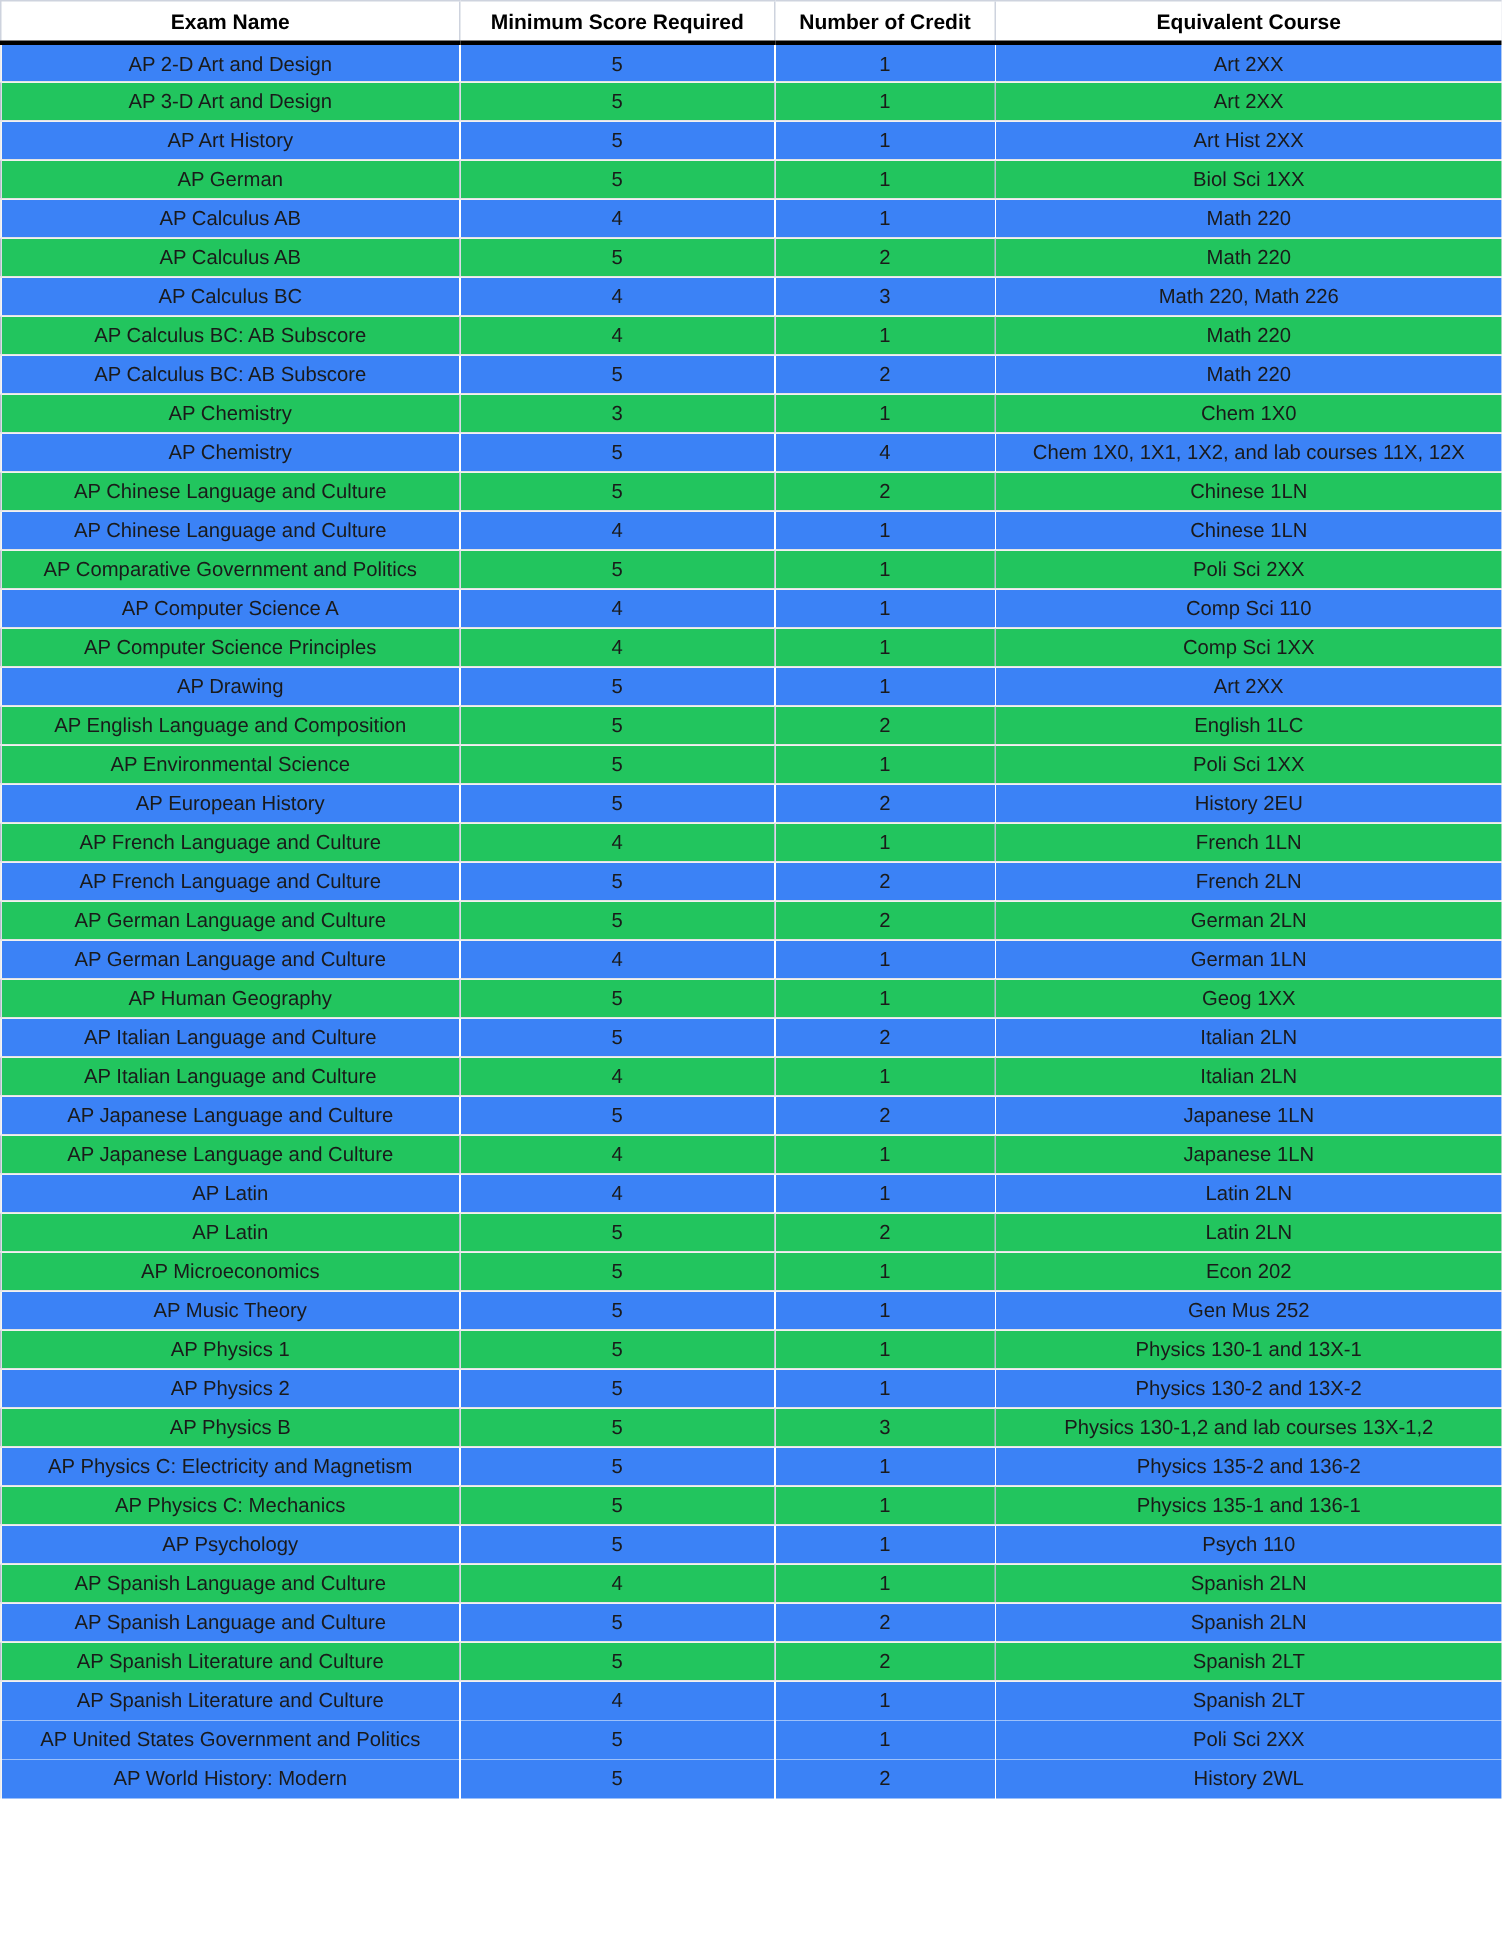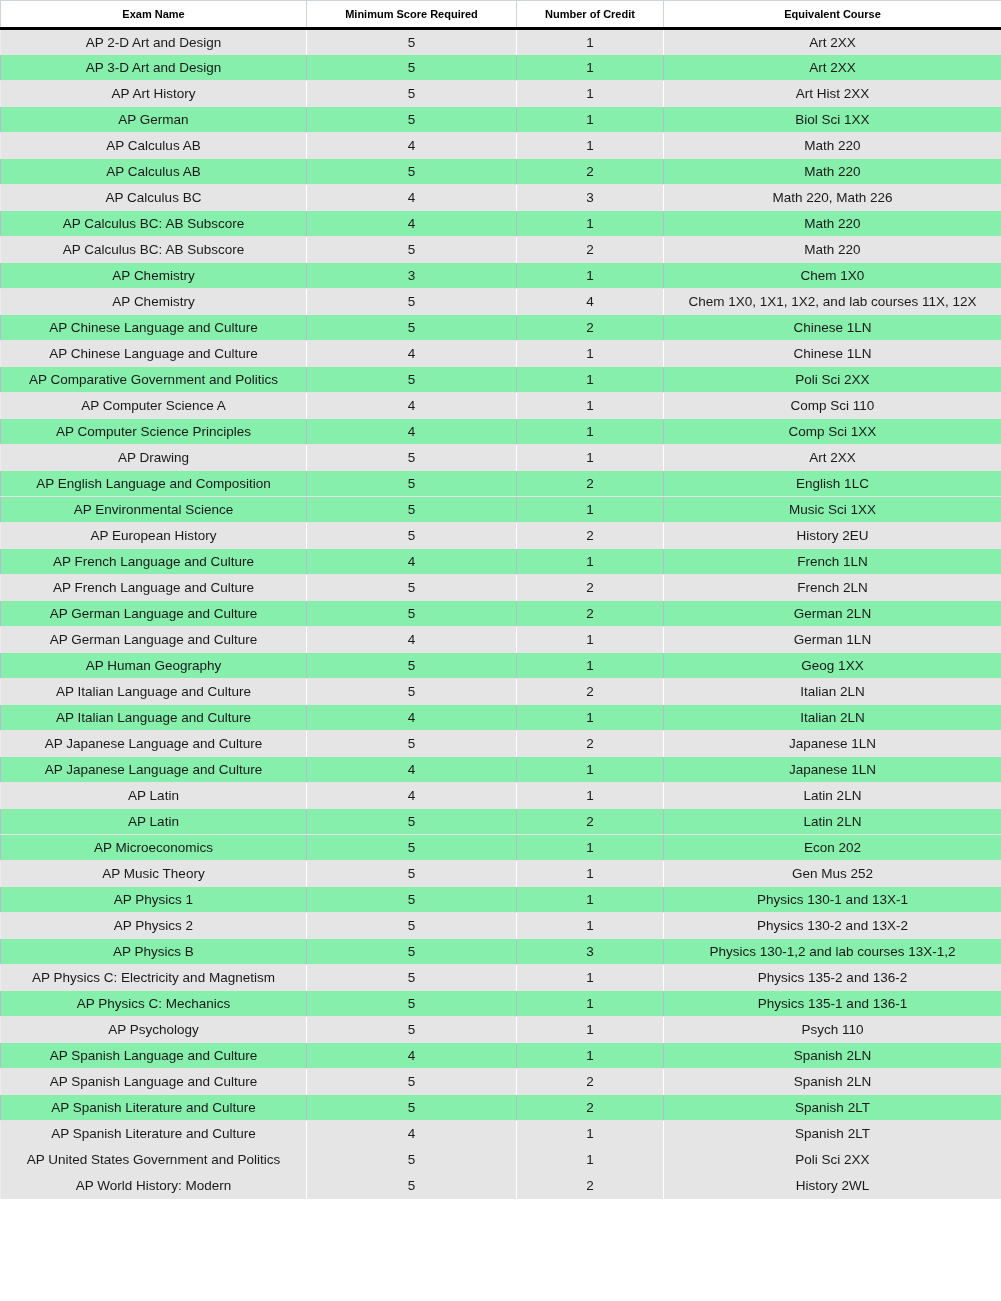--- a/index.html
+++ b/index.html
@@ -31,21 +31,21 @@
   col.c-credit { width: 147px; }
   col.c-course { width: 338px; }
 
   
   thead tr.header-row {
     background: #ffffff;
   }
   thead th {
     height: 28px;
     padding: 0 4px;
-    font-size: 11px;
+    font-size: 14px;
     font-weight: bold;
     color: #000000;
     text-align: center;
     vertical-align: middle;
     border-top: 1px solid #ced3de;
     border-bottom: 3px solid #000000;
     border-left: 1px solid #ced3de;
     box-sizing: border-box;
     white-space: nowrap;
   }
@@ -64,34 +64,34 @@
     color: #1a1a1a;
     text-align: center;
     vertical-align: middle;
     box-sizing: border-box;
     white-space: nowrap;
     overflow: hidden;
   }
 
   
   tbody tr.row-white {
-    background: #86efac;
+    background: #22c55e;
   }
   tbody tr.row-white td {
     border-left: 1px solid #b6bdcd;
     border-bottom: 1px solid #e4e4e4;
     border-top: 1px solid #e4e4e4;
   }
   tbody tr.row-white td:last-child {
     border-right: 1px solid #b6bdcd;
   }
 
   
   tbody tr.row-gray {
-    background: #e5e5e5;
+    background: #3b82f6;
     border-radius: 13px;
   }
   tbody tr.row-gray td {
     border-left: 1px solid transparent;
     border-right: 1px solid transparent;
   }
   tbody tr.row-gray td:first-child {
     border-left: 1px solid #ececec;
   }
   tbody tr.row-gray td:last-child {
@@ -223,21 +223,21 @@
         <tr class="row-white">
           <td>AP English Language and Composition</td>
           <td>5</td>
           <td>2</td>
           <td>English 1LC</td>
         </tr>
         <tr class="row-white">
           <td>AP Environmental Science</td>
           <td>5</td>
           <td>1</td>
-          <td>Music Sci 1XX</td>
+          <td>Poli Sci 1XX</td>
         </tr>
         <tr class="row-gray">
           <td>AP European History</td>
           <td>5</td>
           <td>2</td>
           <td>History 2EU</td>
         </tr>
         <tr class="row-white">
           <td>AP French Language and Culture</td>
           <td>4</td>

